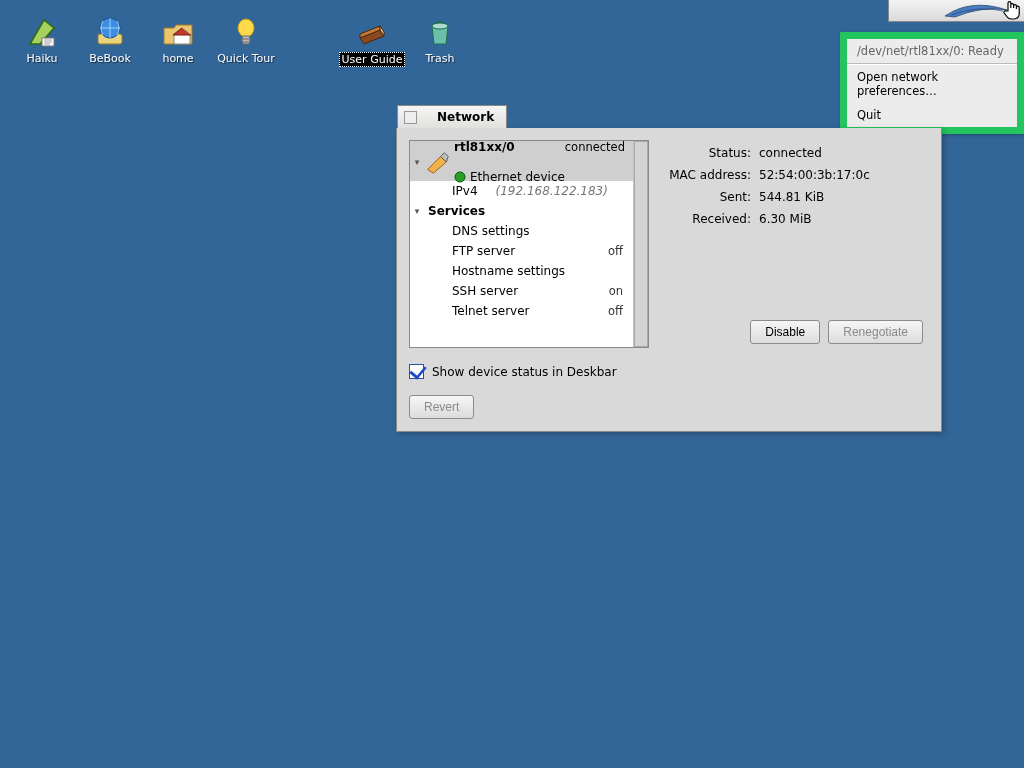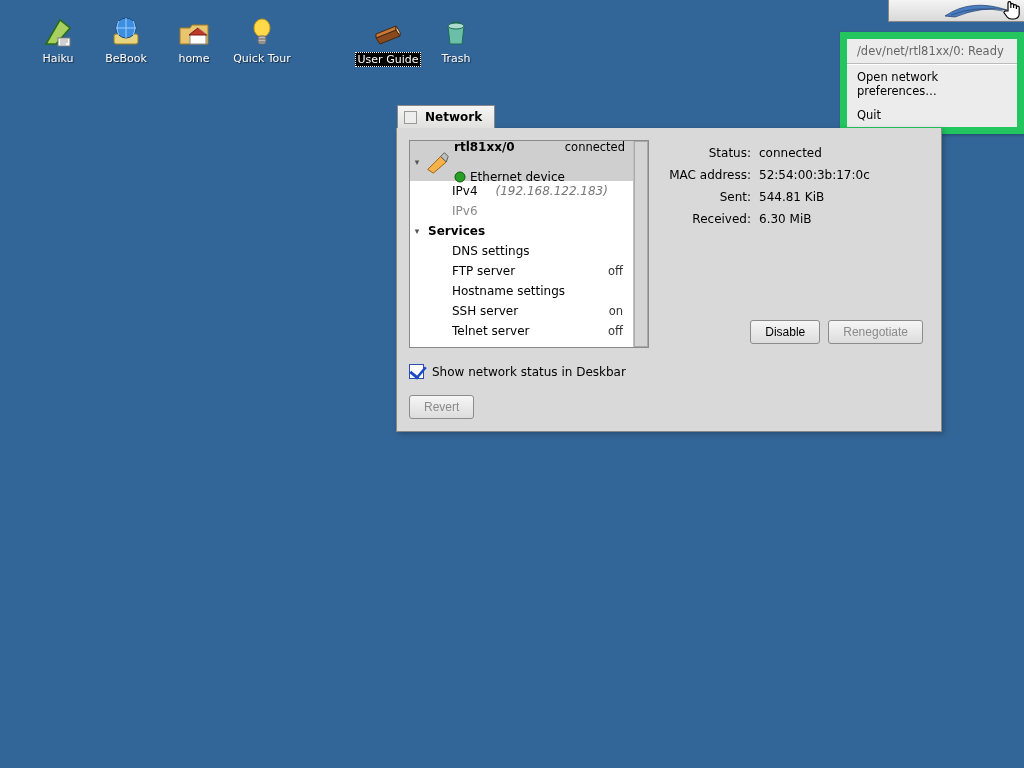--- a/index.html
+++ b/index.html
@@ -11,21 +11,21 @@
     font-size: 12px;
     color: #000;
     position: relative;
     overflow: hidden;
   }
 
   
   .desktop-icons {
     position: absolute;
     top: 14px;
-    left: 30px;
+    left: 14px;
     display: flex;
     gap: 12px;
   }
   .dicon {
     width: 56px;
     display: flex;
     flex-direction: column;
     align-items: center;
     cursor: pointer;
   }
@@ -119,21 +119,21 @@
     position: absolute;
     left: 0;
     top: -23px;
     height: 23px;
     background: linear-gradient(#f6f6f4,#e0e0de);
     border: 1px solid #888;
     border-bottom: none;
     display: flex;
     align-items: center;
     padding: 0 12px 0 6px;
-    gap: 8px;
+    gap: 20px;
   }
   .win-tab .close {
     width: 13px;
     height: 13px;
     border: 1px solid #999;
     background: #eee;
   }
   .win-tab .title { font-weight: bold; font-size: 12px; }
 
   .win-body {
@@ -374,25 +374,20 @@
                 <span style="margin-left:4px">Ethernet device</span>
               </div>
             </div>
           </div>
 
           <div class="tree-row">
             <span class="expander"></span>
               <span class="indent1"></span>
             <span>IPv4</span>
             <span style="color:#777;margin-left:18px;font-style:italic">(192.168.122.183)</span>
-          </div>
-          <div class="tree-row" style="color:#888">
-            <span class="expander"></span>
-              <span class="indent1"></span>
-            <span>IPv6</span>
           </div>
 
           <div class="tree-row">
             <span class="expander">▾</span>
             <span style="width:4px"></span>
             <span style="font-weight:bold">Services</span>
           </div>
 
           <div class="tree-row">
             <span class="expander"></span>
@@ -451,20 +446,20 @@
           </table>
         <div class="btns">
           <button class="btn">Disable</button>
           <button class="btn" disabled="">Renegotiate</button>
         </div>
       </div>
     </div>
 
     <div class="checkbox-row">
       <div class="cbox checked"></div>
-      <span>Show network status in Deskbar</span>
+      <span>Show device status in Deskbar</span>
     </div>
 
     <div class="revert-row">
       <button class="btn" disabled="">Revert</button>
     </div>
   </div>
 </div>
 
 </body></html>

